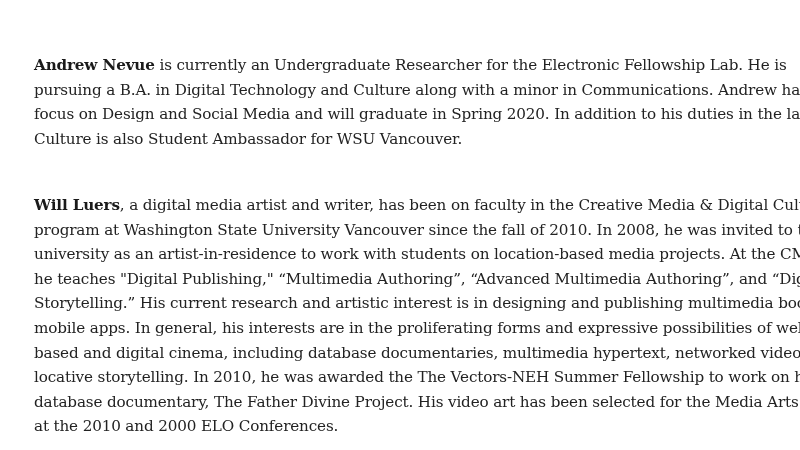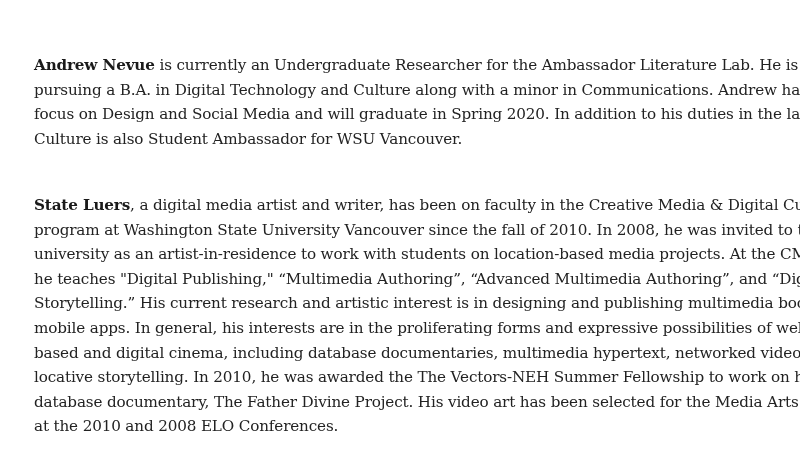--- a/index.html
+++ b/index.html
@@ -33,30 +33,30 @@
       color: #1a1a1a;
       margin-top: 28px;
     }
     #bio-1 { top: 53px; }
     #bio-2 { top: 193px; }
   </style>
 </head>
 <body>
 
 <div class="bio" id="bio-1">
-  <span class="line"><b>Andrew Nevue</b><span> is currently an Undergraduate Researcher for the Ambassador Literature Lab. He is</span></span>
+  <span class="line"><b>Andrew Nevue</b><span> is currently an Undergraduate Researcher for the Electronic Fellowship Lab. He is</span></span>
   <span class="line">pursuing a B.A. in Digital Technology and Culture along with a minor in Communications. Andrew has a</span>
   <span class="line">focus on Design and Social Media and will graduate in Spring 2020. In addition to his duties in the lab,</span>
   <span class="line">Culture is also Student Ambassador for WSU Vancouver.</span>
 </div>
 
 <div class="bio" id="bio-2">
-  <span class="line"><b>State Luers</b><span>, a digital media artist and writer, has been on faculty in the Creative Media &amp; Digital Culture</span></span>
+  <span class="line"><b>Will Luers</b><span>, a digital media artist and writer, has been on faculty in the Creative Media &amp; Digital Culture</span></span>
   <span class="line">program at Washington State University Vancouver since the fall of 2010. In 2008, he was invited to the</span>
   <span class="line">university as an artist-in-residence to work with students on location-based media projects. At the CMDC,</span>
   <span class="line">he teaches "Digital Publishing," “Multimedia Authoring”, “Advanced Multimedia Authoring”, and “Digital</span>
   <span class="line">Storytelling.” His current research and artistic interest is in designing and publishing multimedia books as</span>
   <span class="line">mobile apps. In general, his interests are in the proliferating forms and expressive possibilities of web-</span>
   <span class="line">based and digital cinema, including database documentaries, multimedia hypertext, networked video, and</span>
   <span class="line">locative storytelling. In 2010, he was awarded the The Vectors-NEH Summer Fellowship to work on his</span>
   <span class="line">database documentary, The Father Divine Project. His video art has been selected for the Media Arts Show</span>
-  <span class="line">at the 2010 and 2008 ELO Conferences.</span>
+  <span class="line">at the 2010 and 2000 ELO Conferences.</span>
 </div>
 
 </body></html>

